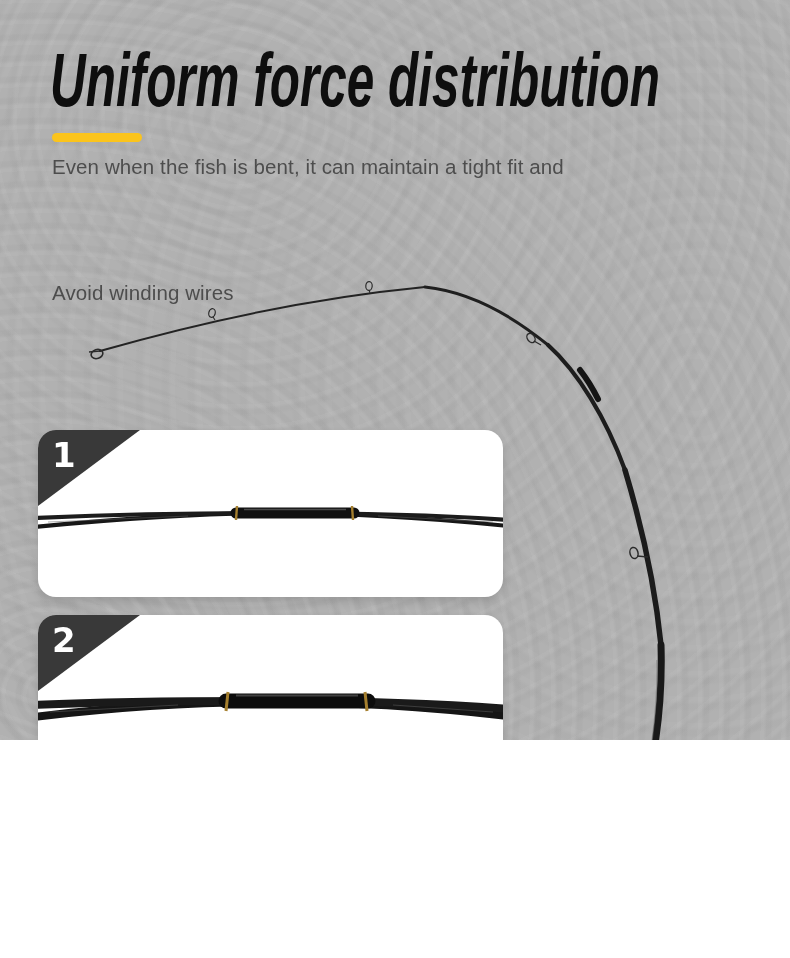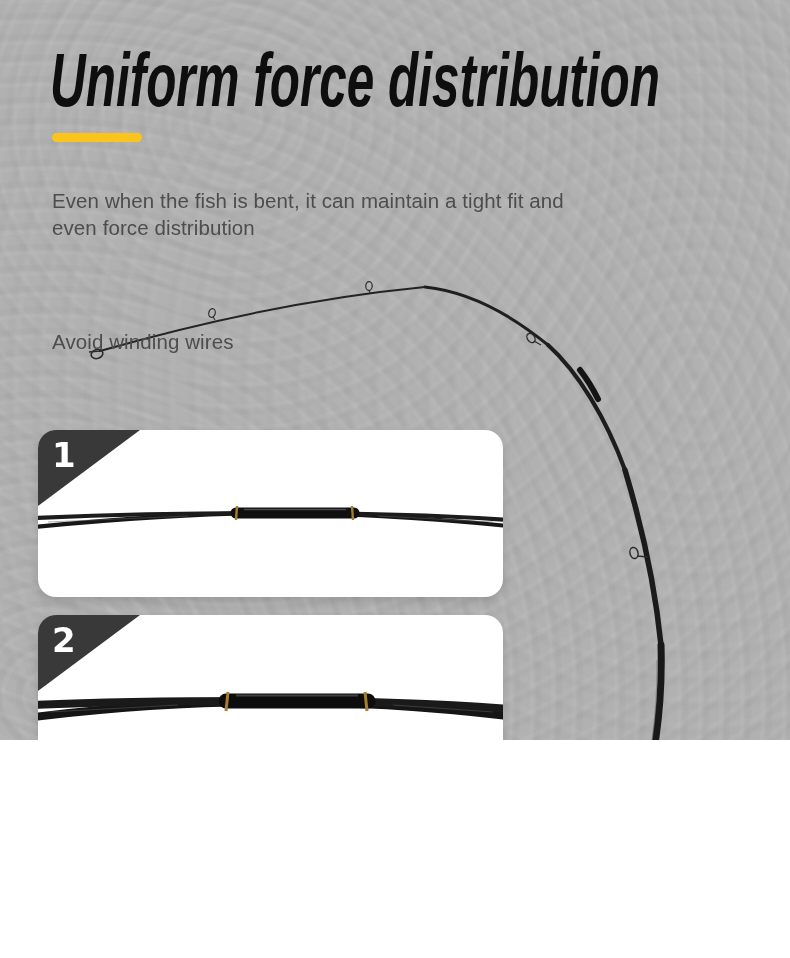--- a/index.html
+++ b/index.html
@@ -16,25 +16,25 @@
   }
   .rod-curve{position:absolute;left:0;top:0;z-index:1;}
   .title-svg{position:absolute;left:44px;top:40px;z-index:3;}
   .accent-bar{
     position:absolute;left:52px;top:133px;width:90px;height:9px;
     border-radius:5px;z-index:3;
   }
   .para{
     position:absolute;left:52px;z-index:3;
     font-size:20.5px;line-height:26.5px;color:#4d4d4d;
-    letter-spacing:0.1px;white-space:nowrap;margin-top:34px;
+    letter-spacing:0.1px;white-space:nowrap;
   }
   .p1{top:154px;}
   .p2{top:213px;left:55px;}
-  .p3{top:295px;}
+  .p3{top:280px;}
   .card{
     position:absolute;left:38px;width:465px;background:#ffffff;
     border-radius:18px;overflow:hidden;z-index:2;
     box-shadow:0 5px 10px rgba(0,0,0,0.12);
   }
   .card1{top:430px;height:167px;}
   .card2{top:615px;height:175px;}
   .card-rod{position:absolute;left:0;top:0;}
   .corner{
     position:absolute;left:0;top:0;width:102px;height:76px;
@@ -85,21 +85,20 @@
   </svg>
 
   <svg class="title-svg" width="650" height="85" viewBox="0 0 650 85">
     <text x="6" y="66" font-family="Liberation Sans, sans-serif" font-size="76" font-weight="bold" font-style="italic" fill="#0e0e0e" textLength="610" lengthAdjust="spacingAndGlyphs">Uniform force distribution</text>
   </svg>
 
   <div class="accent-bar" style="background:#fbc41c;"></div>
 
   <div class="para p1">
     <div>Even when the fish is bent, it can maintain a tight fit and</div>
-    <div>even force distribution</div>
   </div>
 
 
   <div class="para p3">
     <div>Avoid winding wires</div>
   </div>
 
   <div class="card card1">
     <svg class="card-rod" width="465" height="167" viewBox="0 0 465 167">
       <g fill="none">

